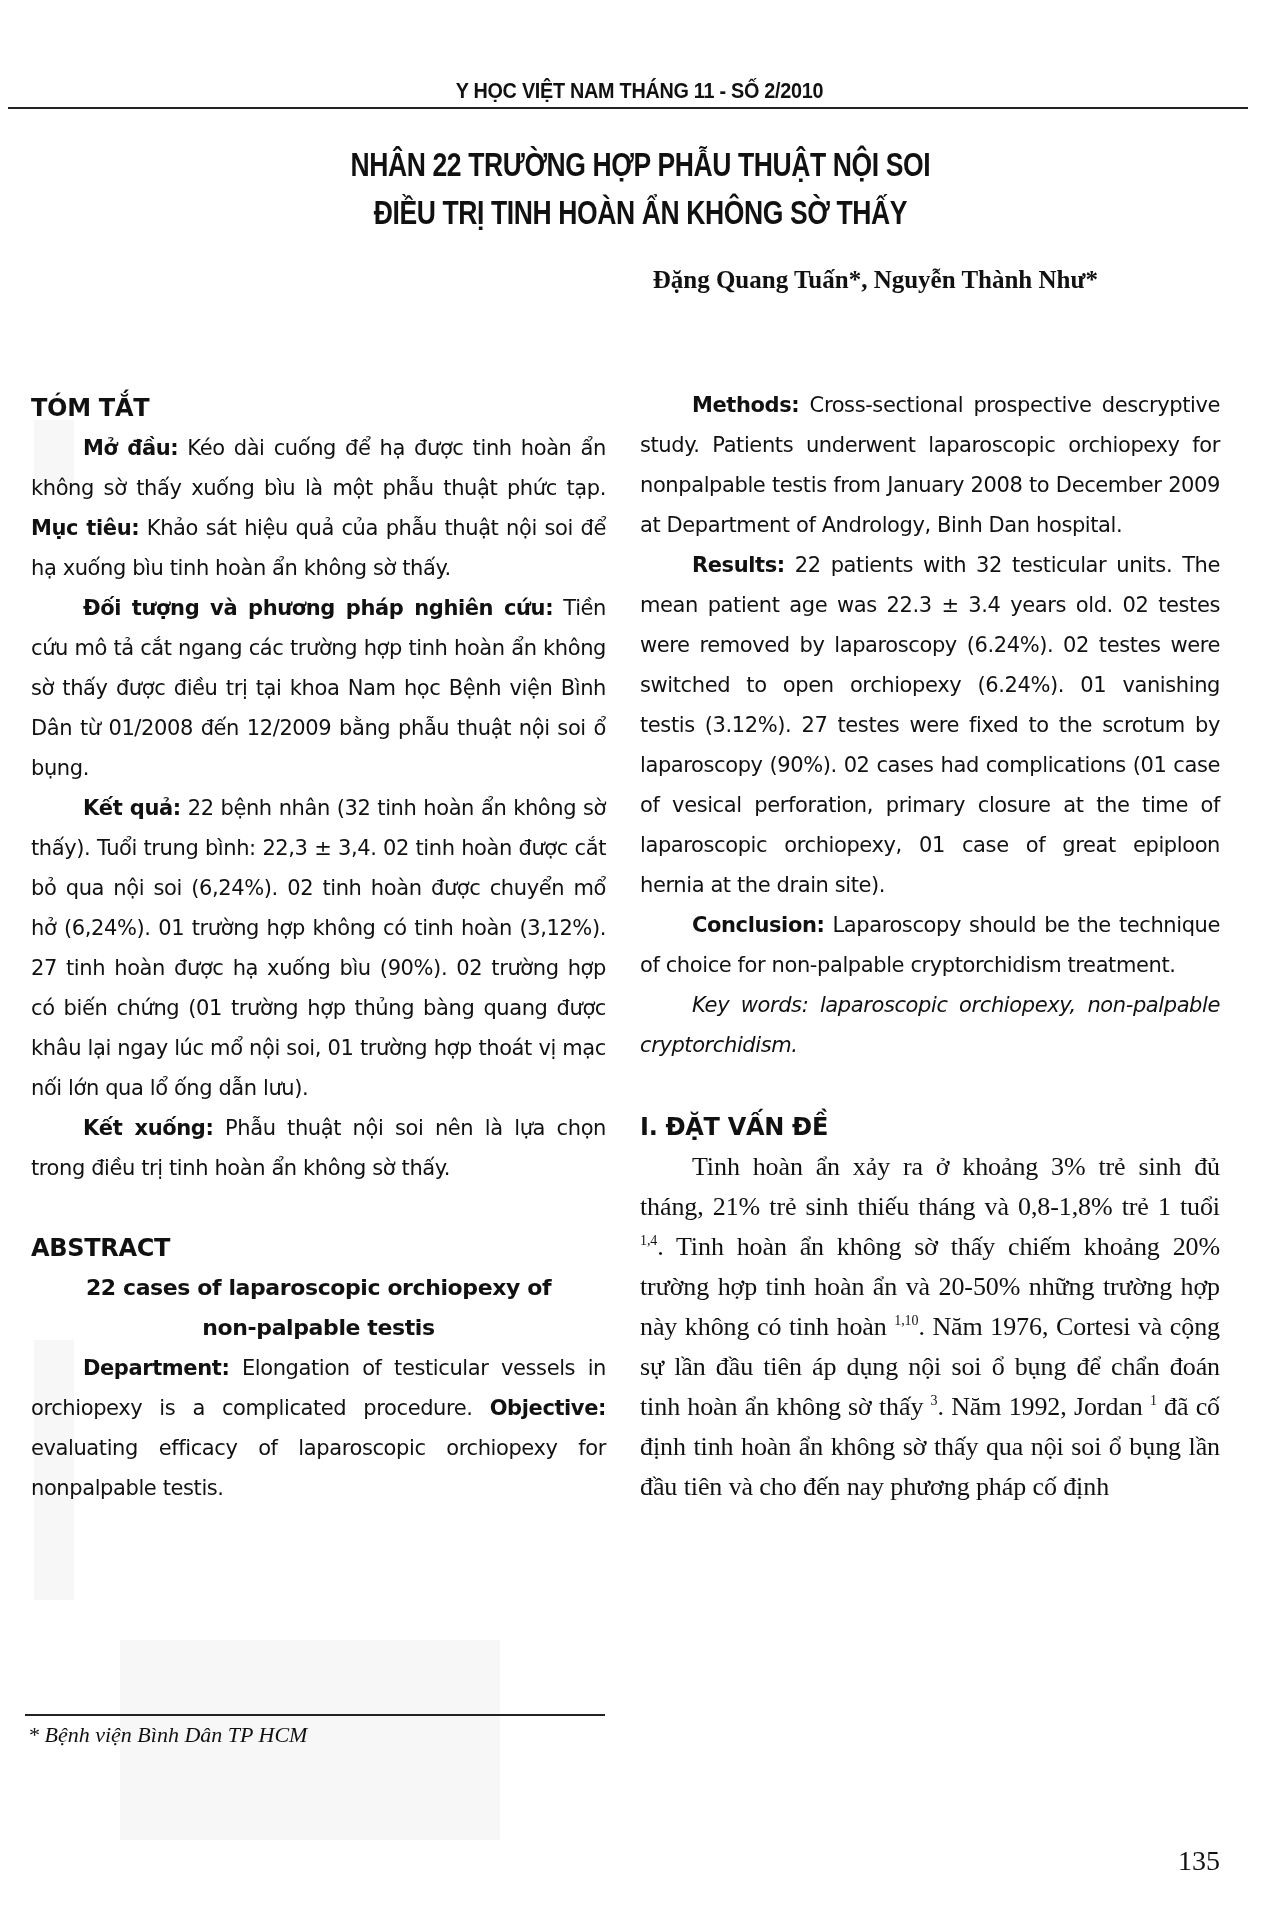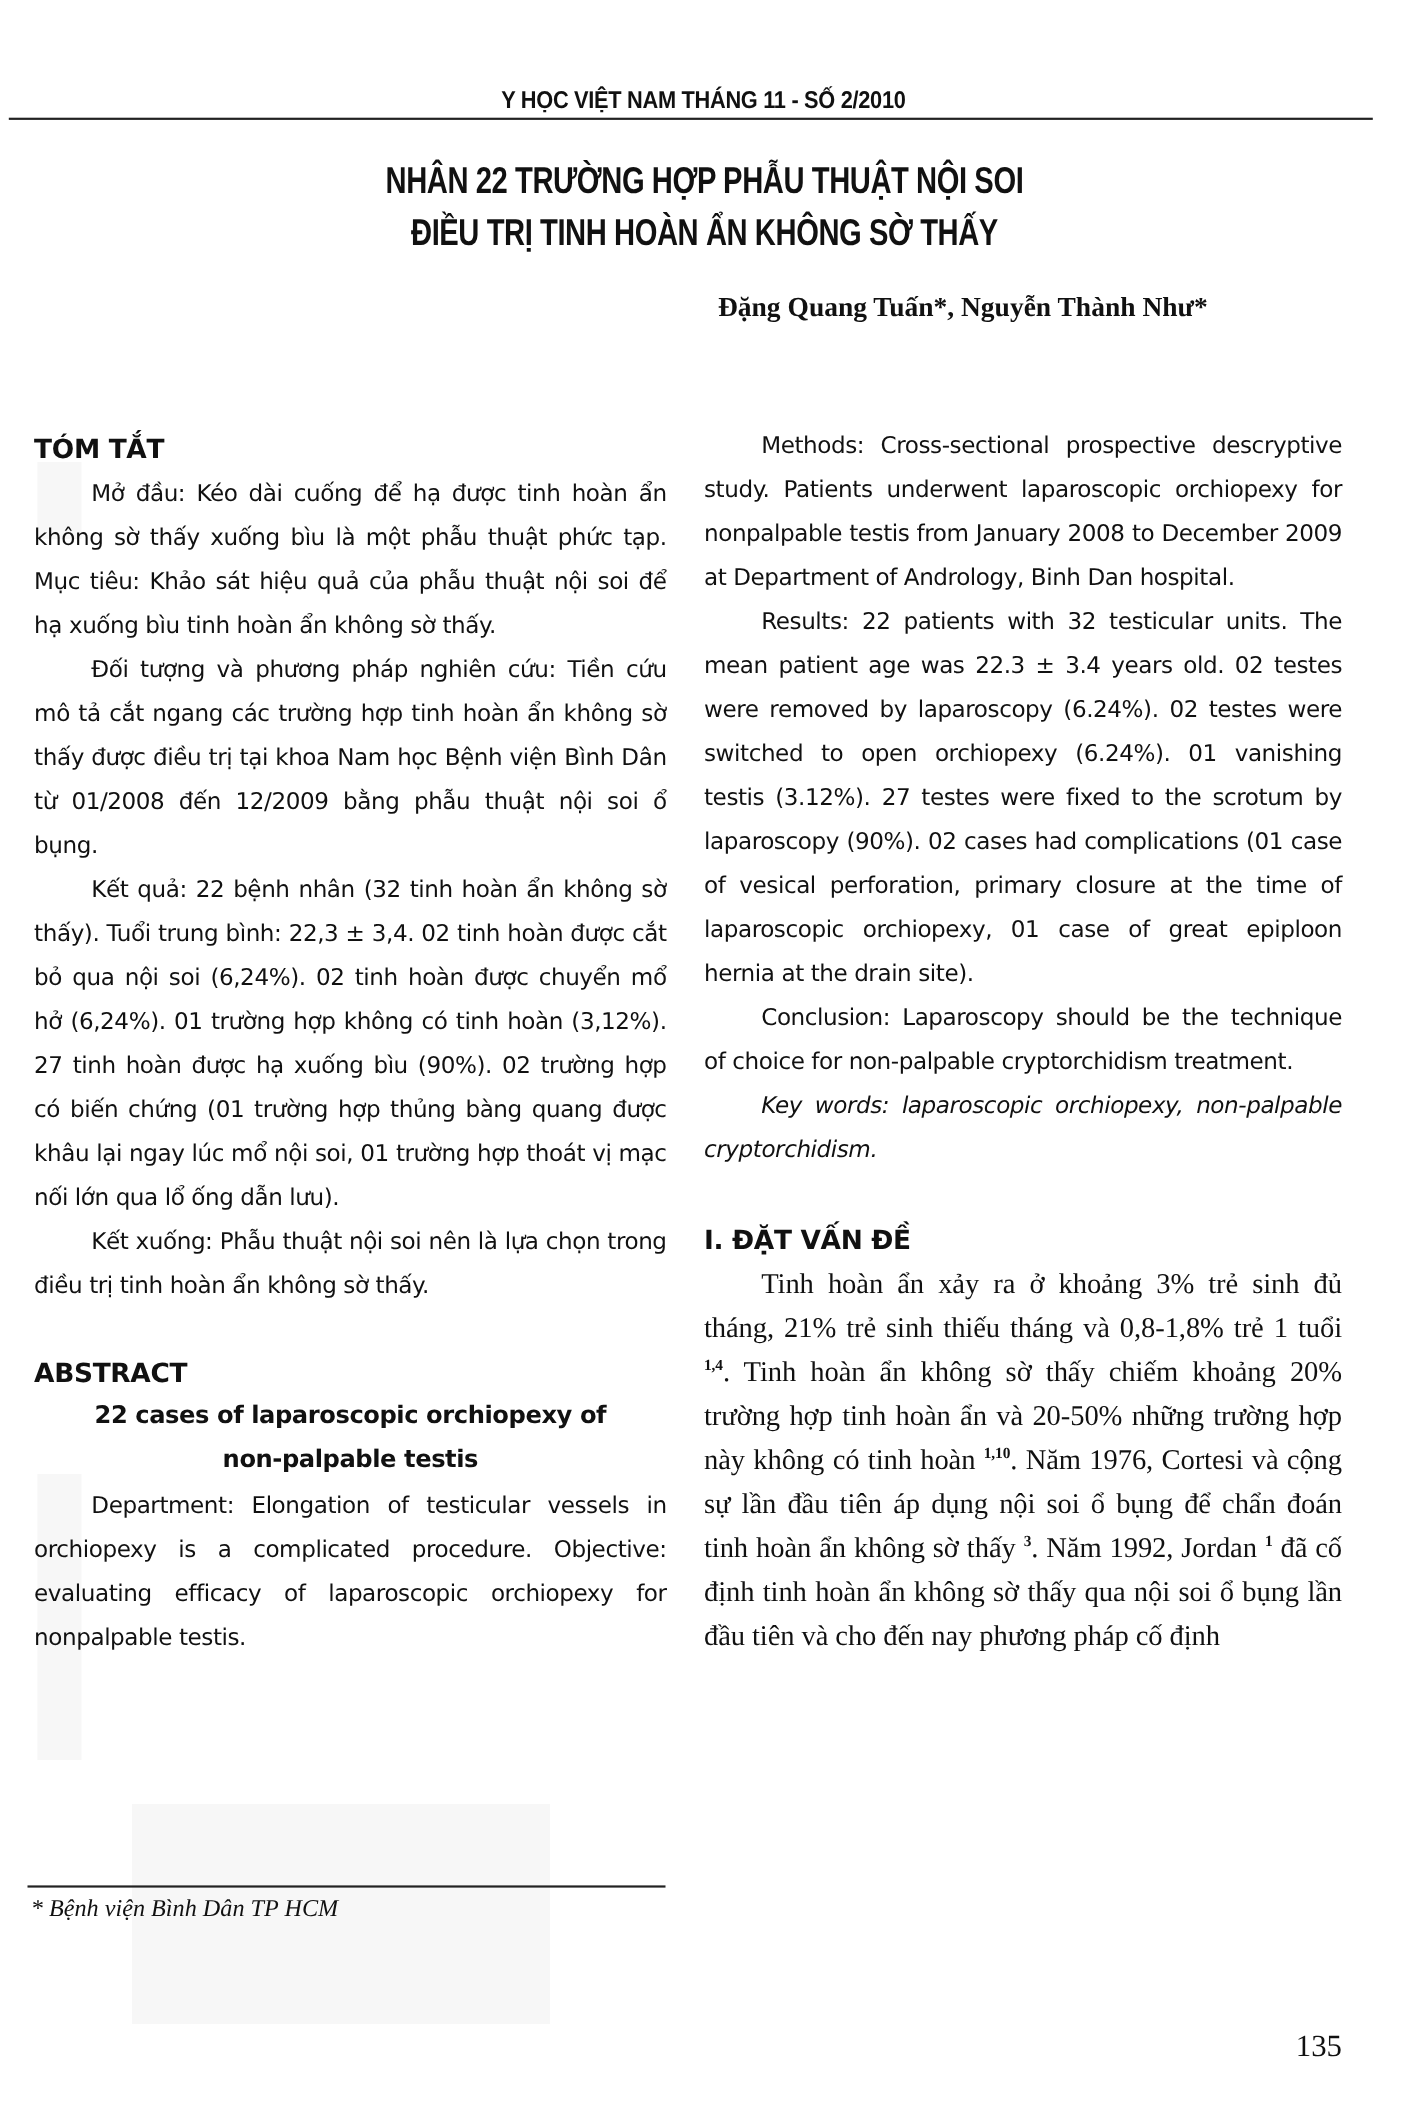--- a/index.html
+++ b/index.html
@@ -29,37 +29,37 @@
 
   .col {
     position: absolute; font-family: "DejaVu Sans", sans-serif; font-size: 21px;
     line-height: 40px; text-align: justify; letter-spacing: -0.4px;
   }
   .col-left { left: 31px; top: 388px; width: 575px; }
   .col-right { left: 640px; top: 385px; width: 580px; }
 
   .col p { margin: 0; }
   .indent { text-indent: 52px; }
-  .col b { font-weight: normal; margin-top: 30px; }
+  .col b { font-weight: bold; margin-top: 30px; }
   .col i { font-style: italic; }
 
   .sec-head {
     font-family: "DejaVu Sans", sans-serif; font-weight: bold; font-size: 24px;
     line-height: 40px; letter-spacing: -0.3px;
   }
   .sec-head-main { margin-top: 14px; }
   .center { text-align: center; text-indent: 0; font-weight: bold; font-size: 22px; line-height: 40px; }
   .gap { height: 40px; }
   .gap-sm { height: 28px; }
 
   .serif-body {
     font-family: "Liberation Serif", serif; font-size: 26px; line-height: 40px;
     letter-spacing: -0.1px;
   }
-  sup { font-size: 14px; line-height: 0; font-weight: bold; }
+  sup { font-size: 14px; line-height: 0; }
 
   .foot-rule {
     position: absolute; left: 25px; top: 1714px; width: 580px; height: 2px; background: #222;
   }
   .footnote {
     position: absolute; left: 28px; top: 1722px;
     font-family: "Liberation Serif", serif; font-style: italic; font-size: 22px;
   }
   .page-number {
     position: absolute; left: 1178px; top: 1845px;

